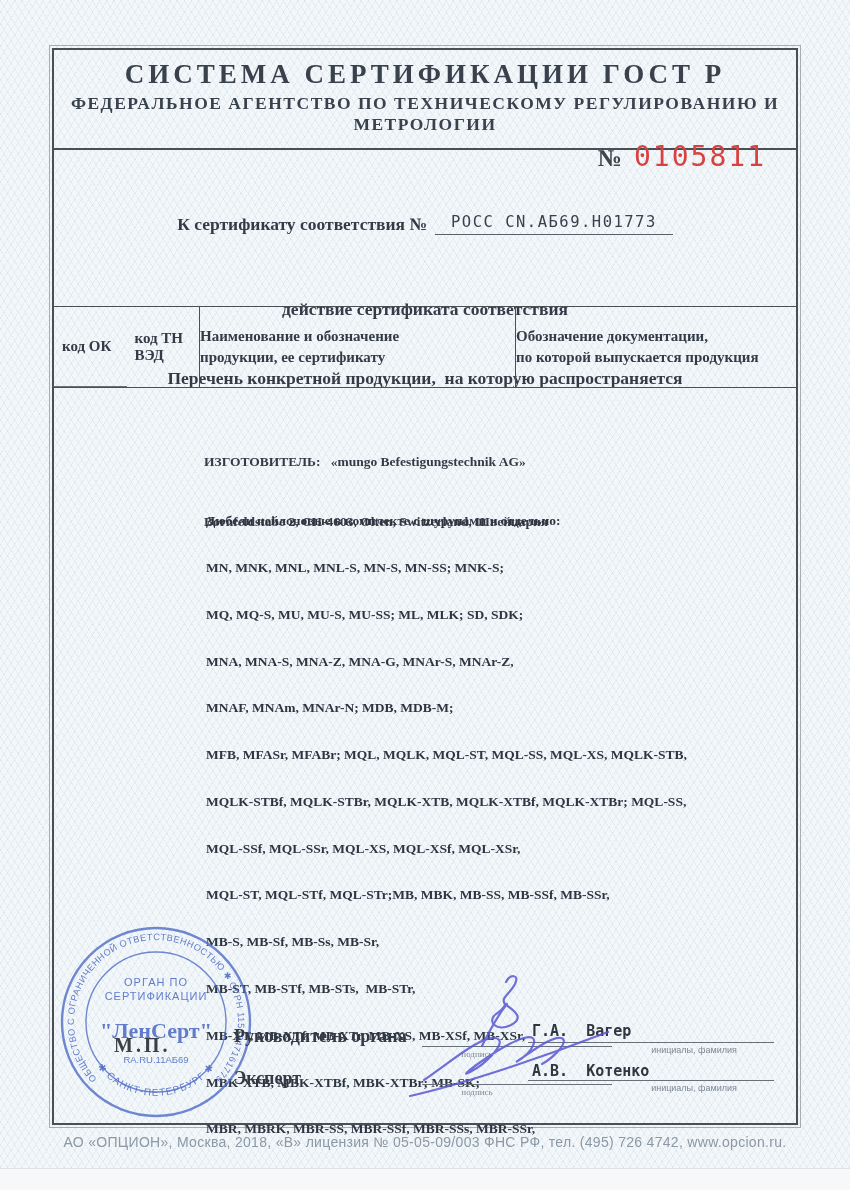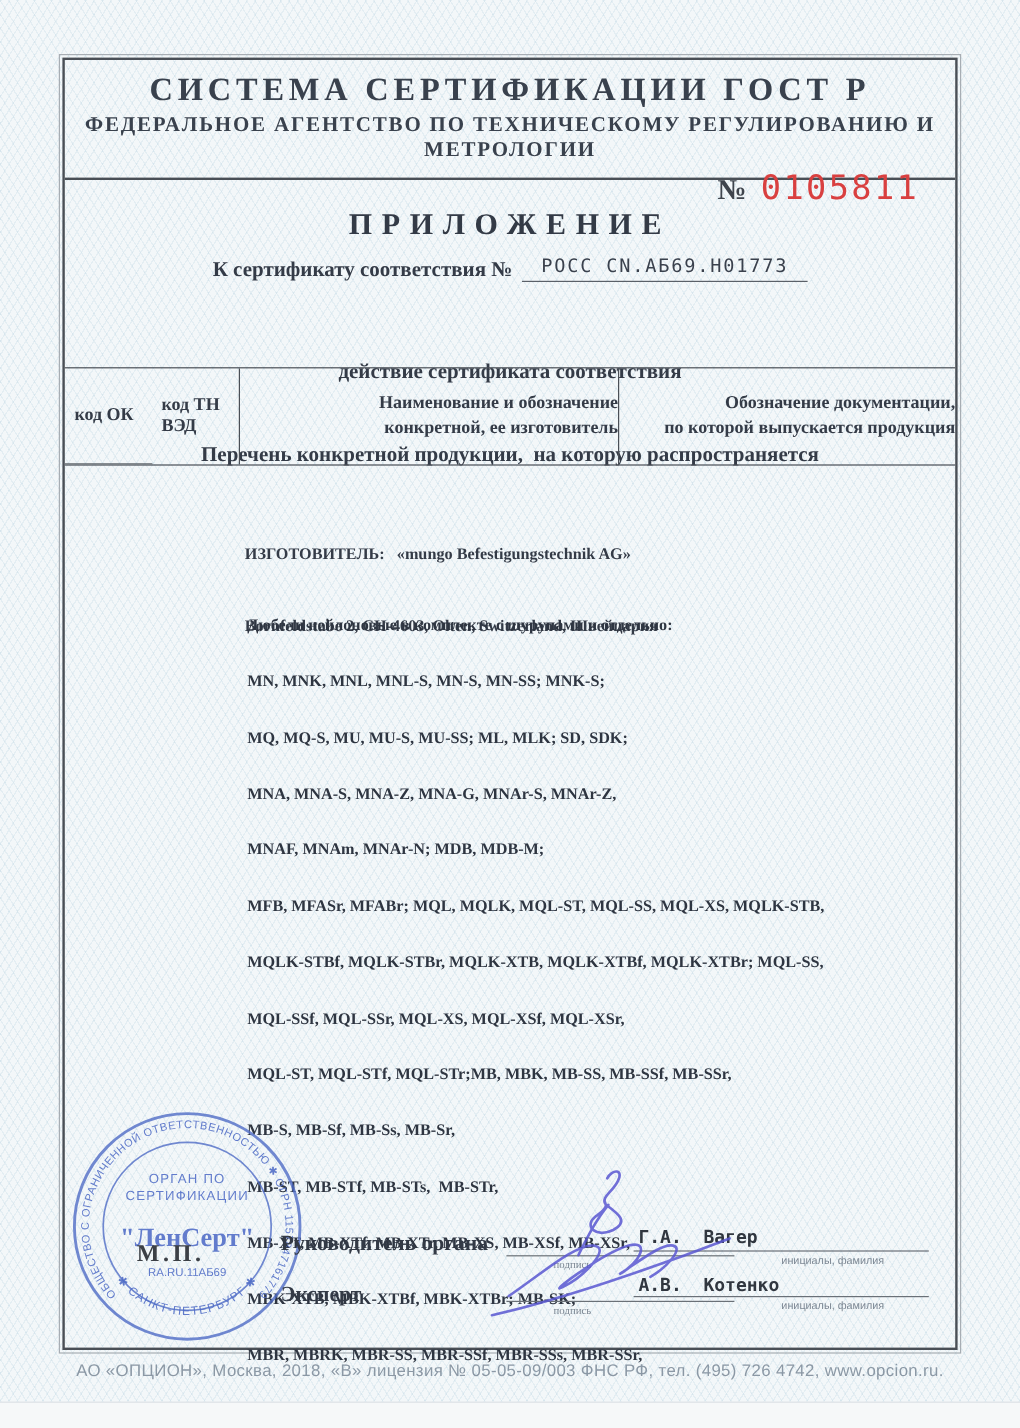--- a/index.html
+++ b/index.html
@@ -34,21 +34,21 @@
   .subtitle{ position:absolute; top:202px; left:0; right:0; text-align:center;
              font-size:17.5px; font-weight:bold; line-height:23px; white-space:pre; }
   .doc-table{ position:absolute; top:256px; left:0; right:0; height:82px;
               border-top:1.6px solid #4a4f56; border-bottom:1.6px solid #4a4f56;
               display:grid; grid-template-columns:146px 316px 1fr; }
   .tc{ border-right:1.6px solid #4a4f56; }
   .tc:last-child{ border-right:none; }
   .tc-codes{ display:flex; flex-direction:row; }
   .tc-codes > div{ flex:1; display:flex; align-items:center; padding-left:8px; font-size:15px; font-weight:bold; }
   .tc-codes > div:first-child{ border-bottom:1px solid #6a7077; }
-  .tc-center{ display:flex; flex-direction:column; justify-content:center; align-items:flex-end;
+  .tc-center{ display:flex; flex-direction:column; justify-content:center; align-items:flex-start;
               font-size:15px; font-weight:bold; line-height:21px; text-align:center; }
   .manuf{ position:absolute; left:150px; top:362px; font-size:13.5px; font-weight:bold; line-height:20px; white-space:pre; }
   .plist{ position:absolute; left:152px; top:432px; font-size:13.5px; font-weight:bold; line-height:15.6px; white-space:pre; color:#2e3541; }
   .stamp{ position:absolute; left:2px; top:872px; width:200px; height:200px; }
   .mp{ position:absolute; left:60px; top:984px; font-size:20px; font-weight:bold; letter-spacing:3px; color:#3c4046; }
   .role{ position:absolute; left:180px; font-size:18px; font-weight:bold; color:#333a46; }
   .role1{ top:976px; } .role2{ top:1018px; }
   .sigline{ position:absolute; left:368px; width:190px; border-bottom:1px solid #6a7077; height:0; }
   .sigline1{ top:996px; } .sigline2{ top:1034px; }
   .capsign{ position:absolute; left:368px; width:110px; text-align:center;
@@ -76,40 +76,39 @@
   <div class="hdr">
     <div class="hdr-line1">СИСТЕМА СЕРТИФИКАЦИИ ГОСТ Р</div>
     <div class="hdr-line2">ФЕДЕРАЛЬНОЕ АГЕНТСТВО ПО ТЕХНИЧЕСКОМУ РЕГУЛИРОВАНИЮ И МЕТРОЛОГИИ</div>
   </div>
 
   <div class="doc-num">
     <span class="nsign">№</span>
     <span class="nval">0105811</span>
   </div>
 
-  <div class="title">ПРИЛОЖЕНИЕ</div>
 
   <div class="certline">
     <span class="cert-label">К сертификату соответствия №</span>
     <span class="cert-num">РОСС CN.АБ69.Н01773</span>
   </div>
 
   <div class="subtitle">
     <div>действие сертификата соответствия</div>
     <div>Перечень конкретной продукции,  на которую распространяется</div>
   </div>
 
   <div class="doc-table">
     <div class="tc tc-codes">
       <div>код ОК</div>
       <div>код ТН ВЭД</div>
     </div>
     <div class="tc tc-center">
       <div>Наименование и обозначение</div>
-      <div>конкретной, ее изготовитель</div>
+      <div>продукции, ее сертификату</div>
     </div>
     <div class="tc tc-center">
       <div>Обозначение документации,</div>
       <div>по которой выпускается продукция</div>
     </div>
   </div>
 
   <div class="manuf">
     <div>ИЗГОТОВИТЕЛЬ:   «mungo Befestigungstechnik AG»</div>
     <div>Bornfeldstabe 2, CH-4603, Olten, Switzerland, Швейцария</div>

